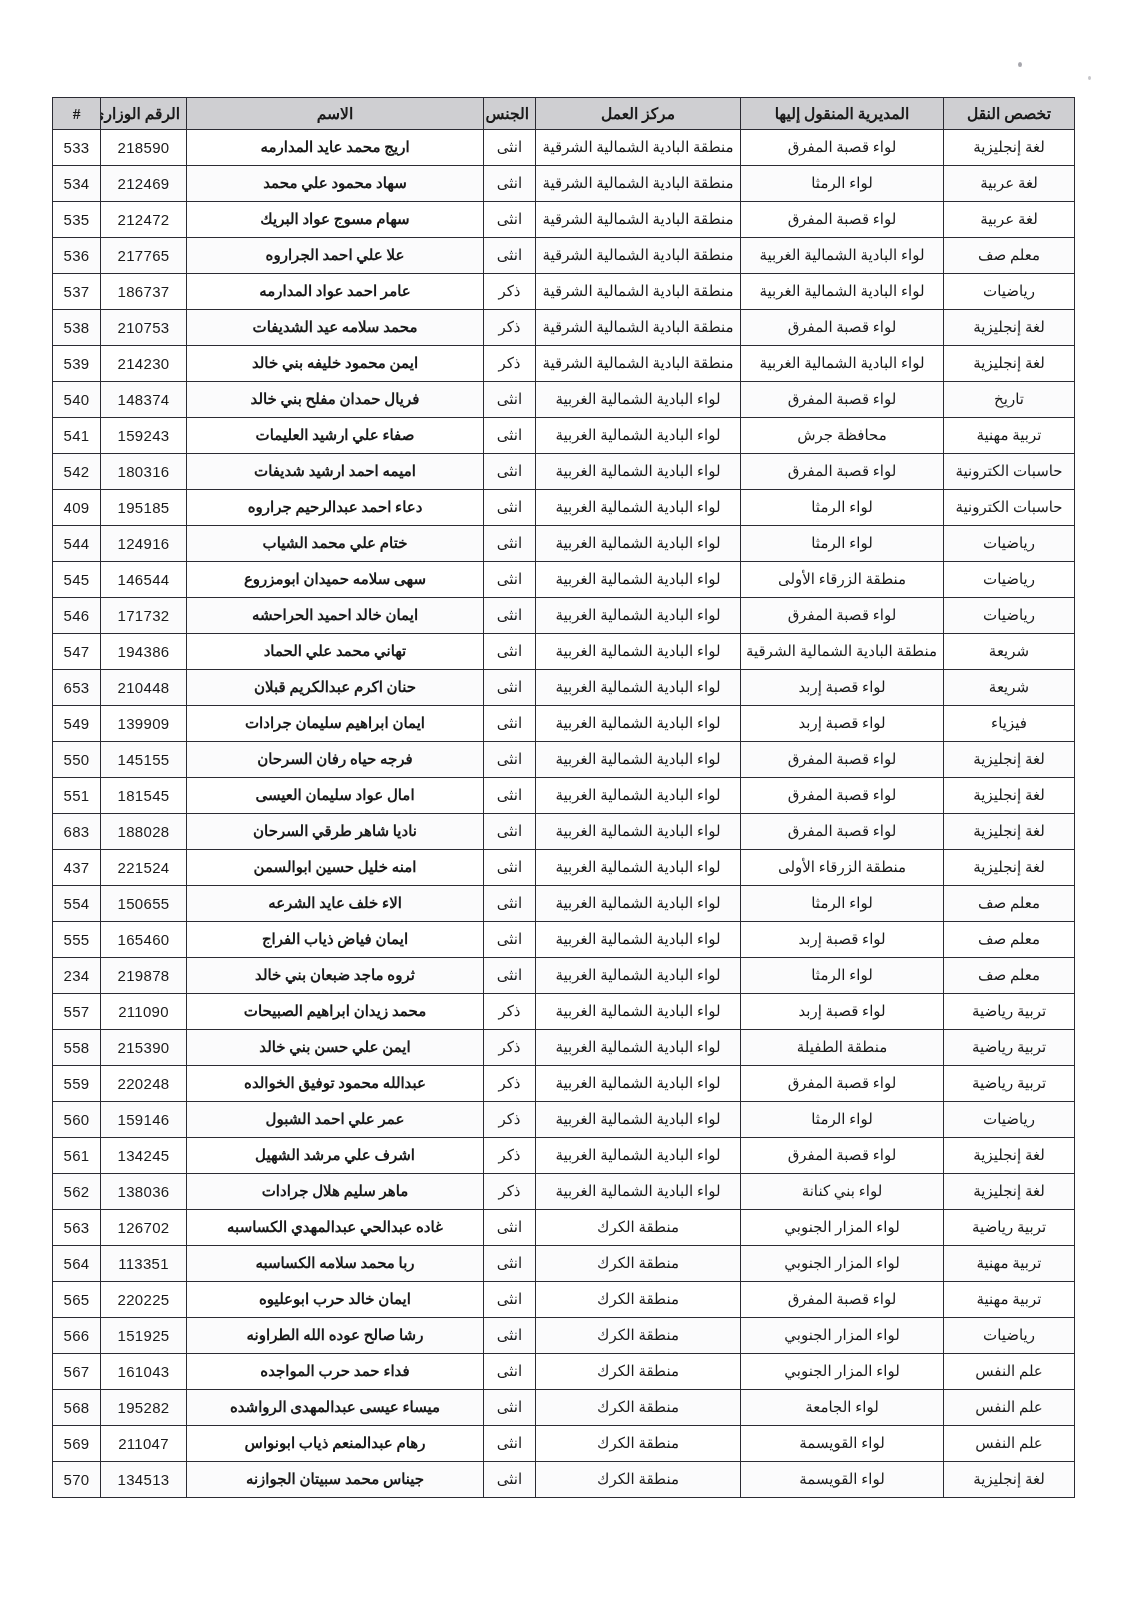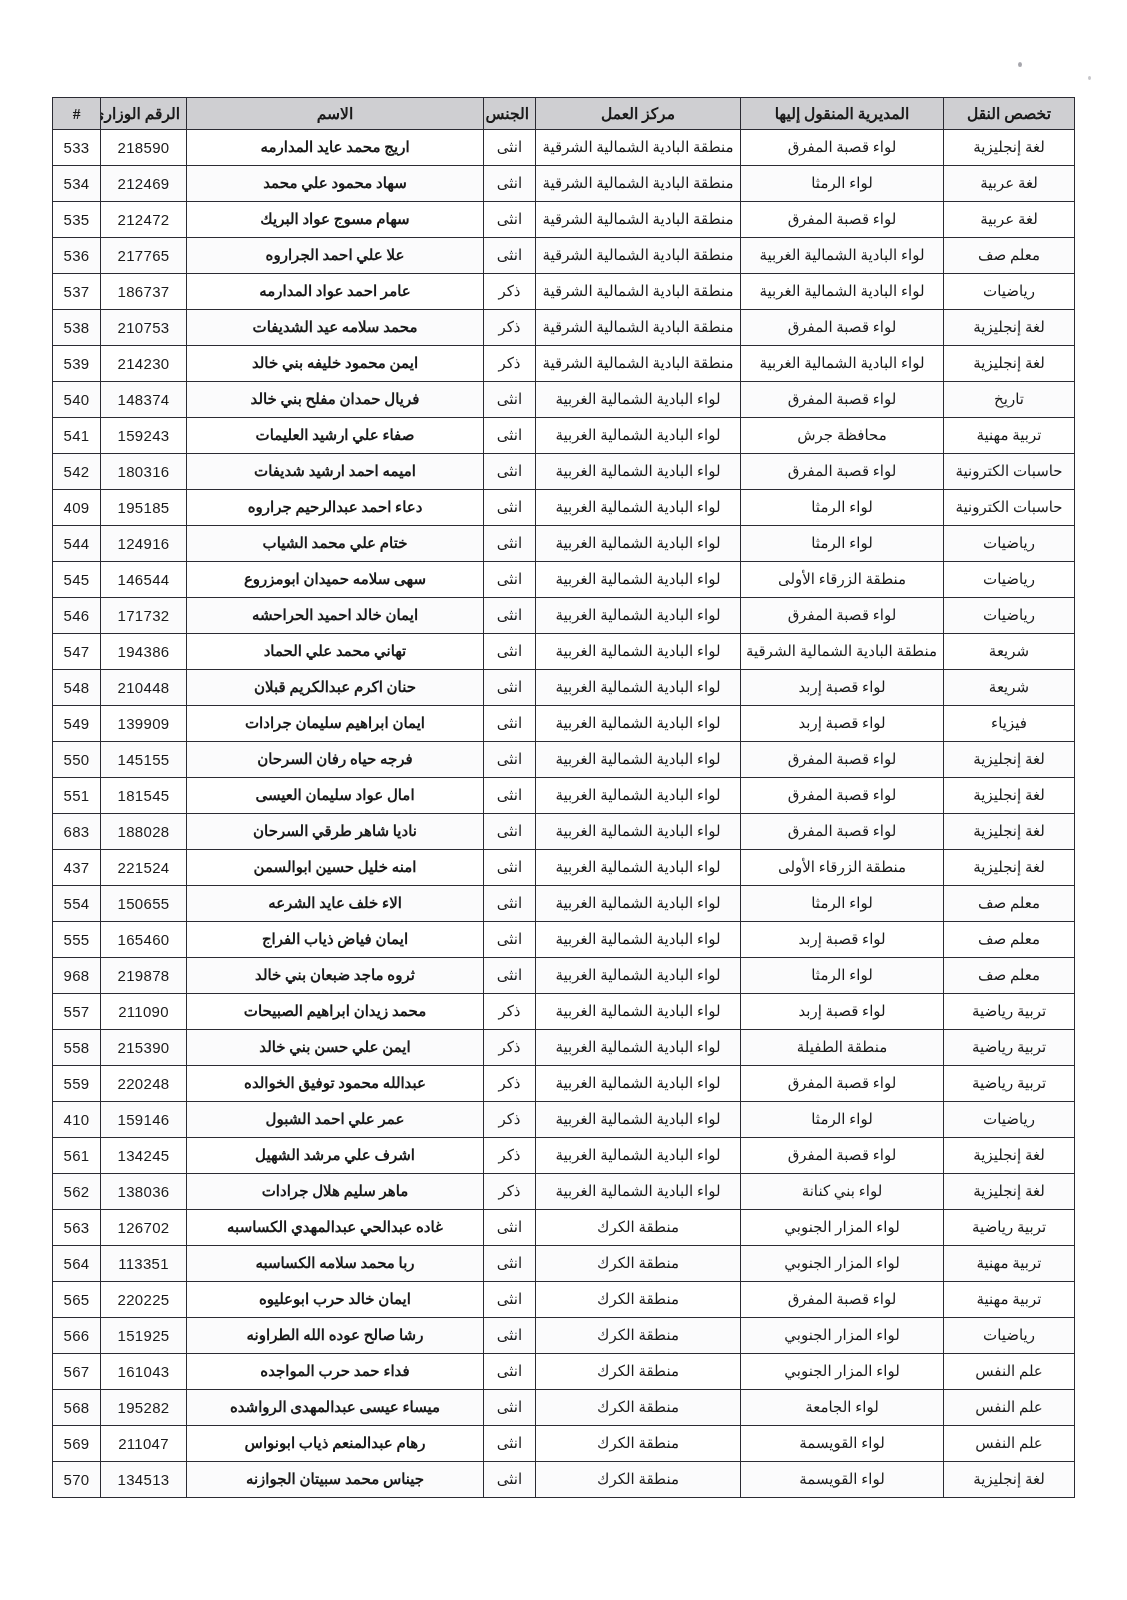--- a/index.html
+++ b/index.html
@@ -272,21 +272,21 @@
             <td class="min">194386</td>
             <td class="idx">547</td>
           </tr>
           <tr>
             <td class="spec">شريعة</td>
             <td class="dir">لواء قصبة إربد</td>
             <td class="work">لواء البادية الشمالية الغربية</td>
             <td class="gen">انثى</td>
             <td class="name">حنان اكرم عبدالكريم قبلان</td>
             <td class="min">210448</td>
-            <td class="idx">548</td>
+            <td class="idx">653</td>
           </tr>
           <tr>
             <td class="spec">فيزياء</td>
             <td class="dir">لواء قصبة إربد</td>
             <td class="work">لواء البادية الشمالية الغربية</td>
             <td class="gen">انثى</td>
             <td class="name">ايمان ابراهيم سليمان جرادات</td>
             <td class="min">139909</td>
             <td class="idx">549</td>
           </tr>
@@ -344,21 +344,21 @@
             <td class="min">165460</td>
             <td class="idx">555</td>
           </tr>
           <tr>
             <td class="spec">معلم صف</td>
             <td class="dir">لواء الرمثا</td>
             <td class="work">لواء البادية الشمالية الغربية</td>
             <td class="gen">انثى</td>
             <td class="name">ثروه ماجد ضبعان بني خالد</td>
             <td class="min">219878</td>
-            <td class="idx">968</td>
+            <td class="idx">234</td>
           </tr>
           <tr>
             <td class="spec">تربية رياضية</td>
             <td class="dir">لواء قصبة إربد</td>
             <td class="work">لواء البادية الشمالية الغربية</td>
             <td class="gen">ذكر</td>
             <td class="name">محمد زيدان ابراهيم الصبيحات</td>
             <td class="min">211090</td>
             <td class="idx">557</td>
           </tr>
@@ -380,21 +380,21 @@
             <td class="min">220248</td>
             <td class="idx">559</td>
           </tr>
           <tr>
             <td class="spec">رياضيات</td>
             <td class="dir">لواء الرمثا</td>
             <td class="work">لواء البادية الشمالية الغربية</td>
             <td class="gen">ذكر</td>
             <td class="name">عمر علي احمد الشبول</td>
             <td class="min">159146</td>
-            <td class="idx">410</td>
+            <td class="idx">560</td>
           </tr>
           <tr>
             <td class="spec">لغة إنجليزية</td>
             <td class="dir">لواء قصبة المفرق</td>
             <td class="work">لواء البادية الشمالية الغربية</td>
             <td class="gen">ذكر</td>
             <td class="name">اشرف علي مرشد الشهيل</td>
             <td class="min">134245</td>
             <td class="idx">561</td>
           </tr>

